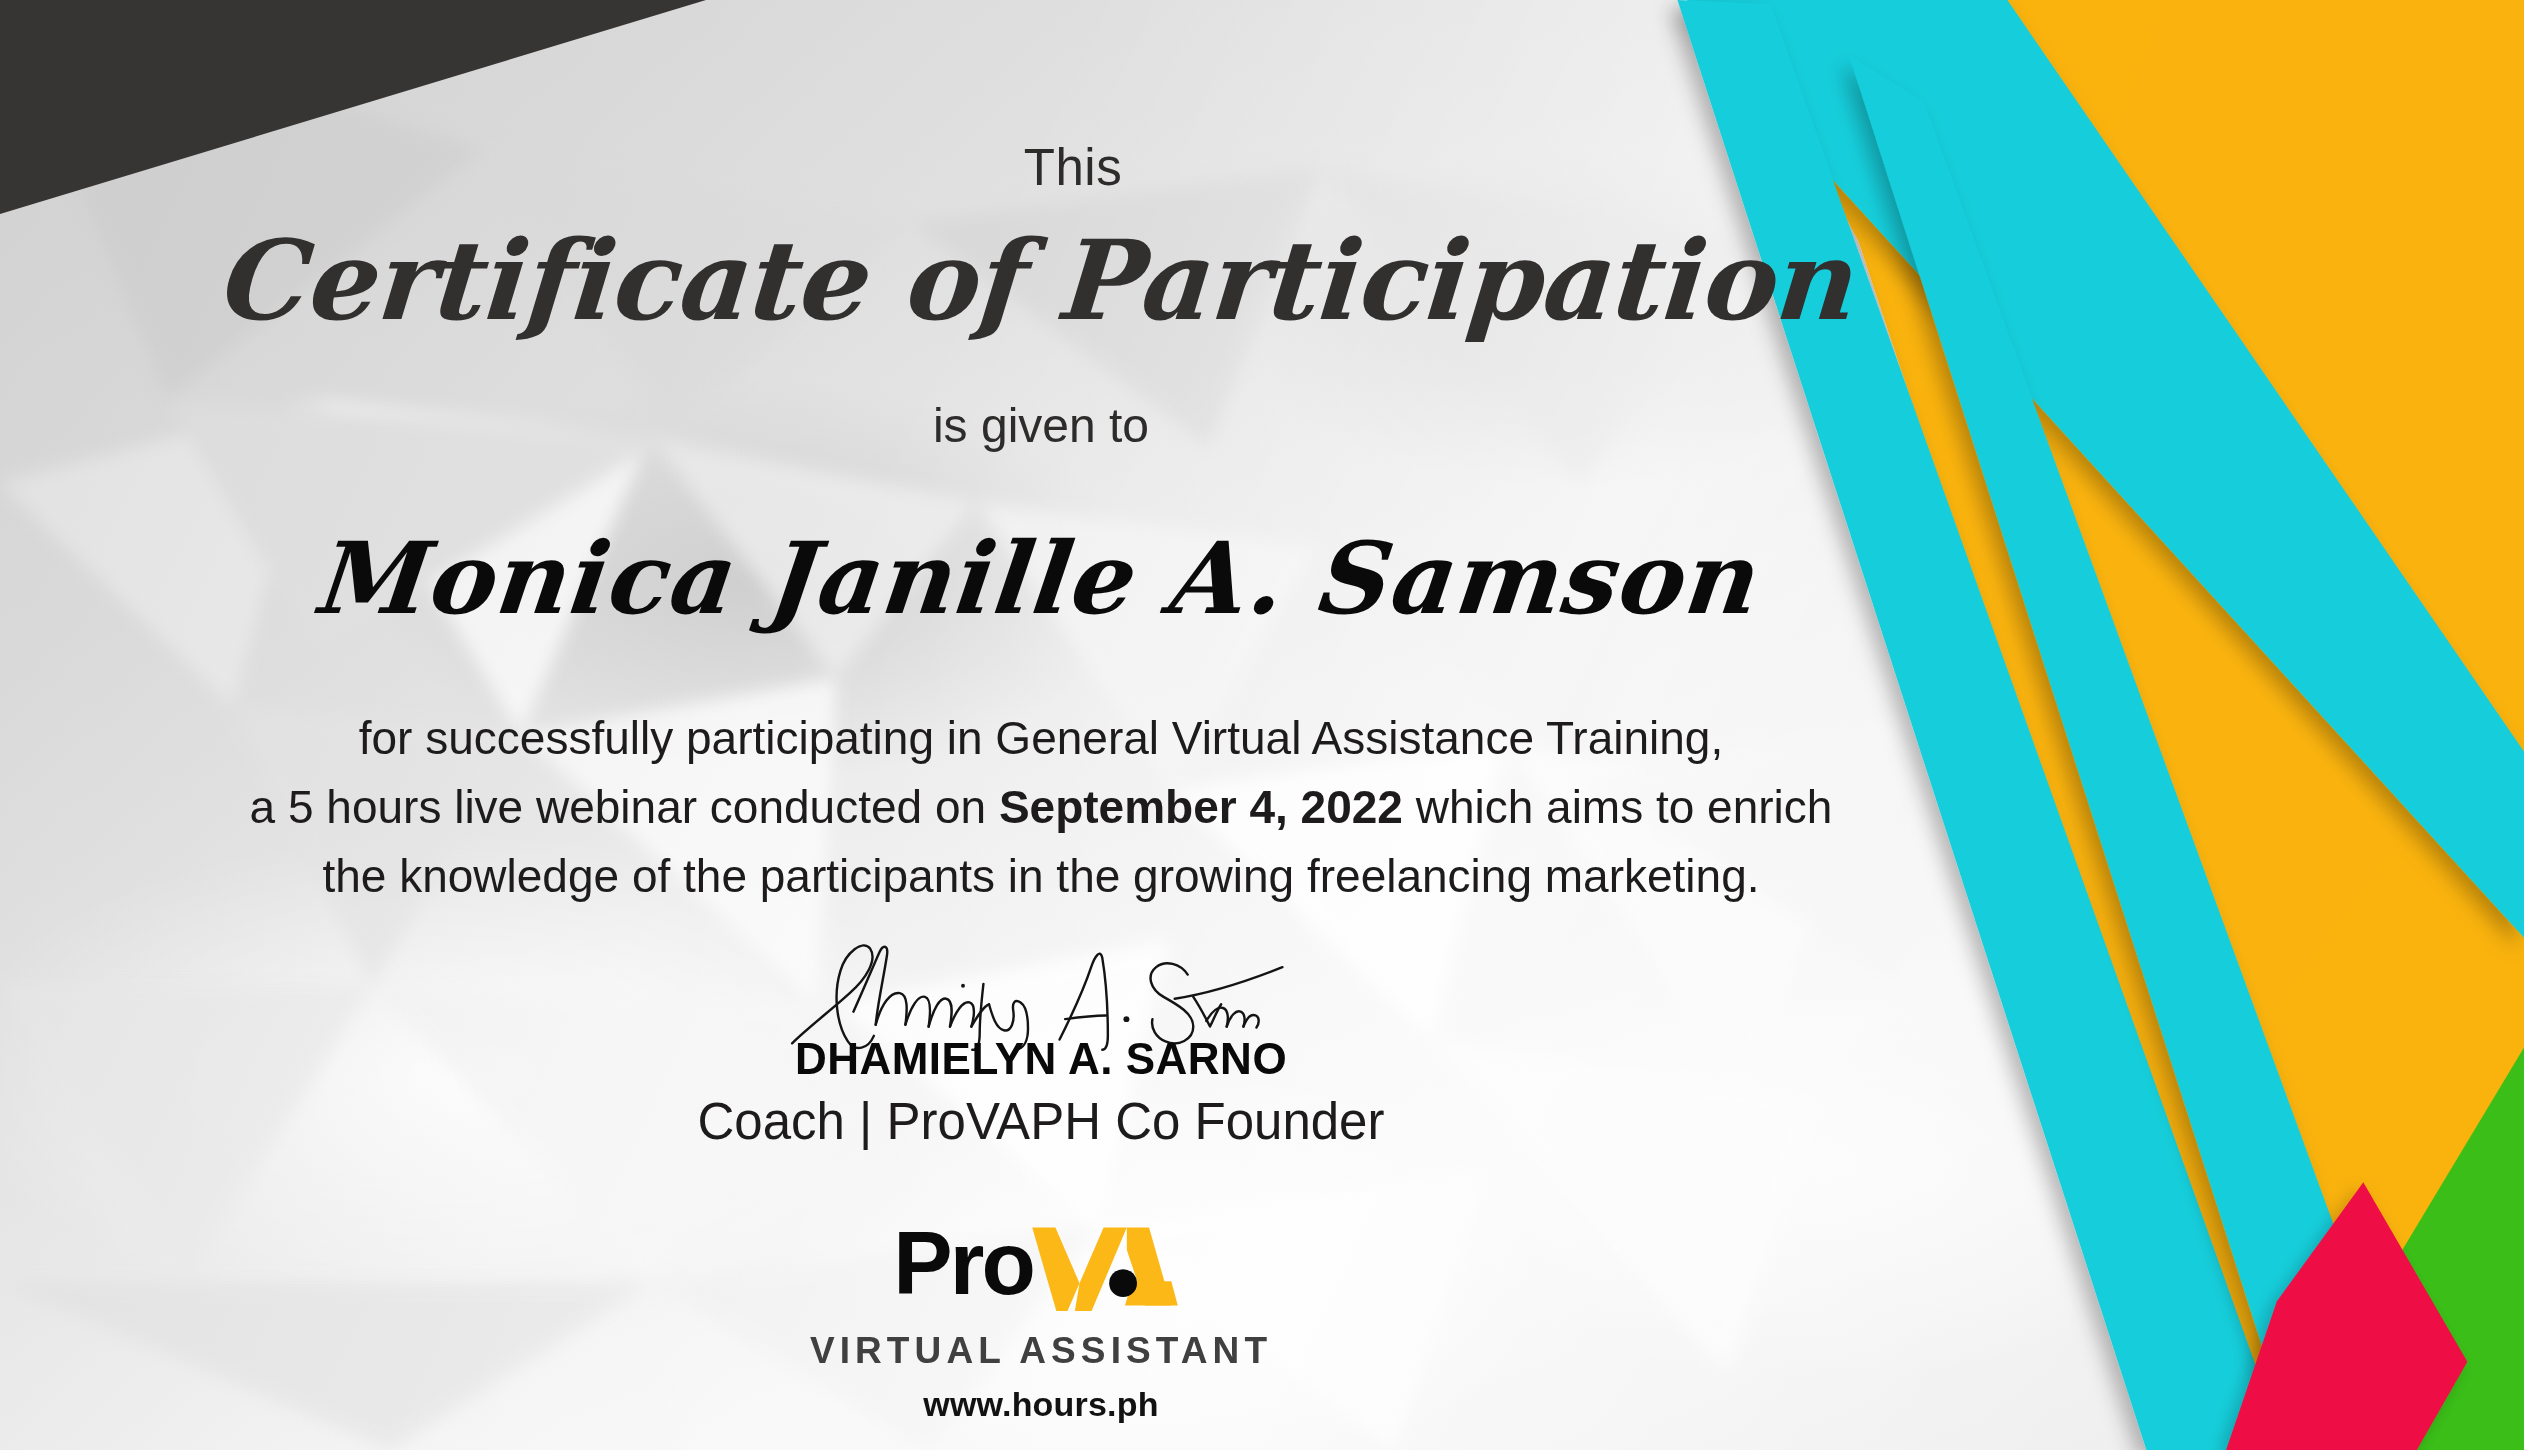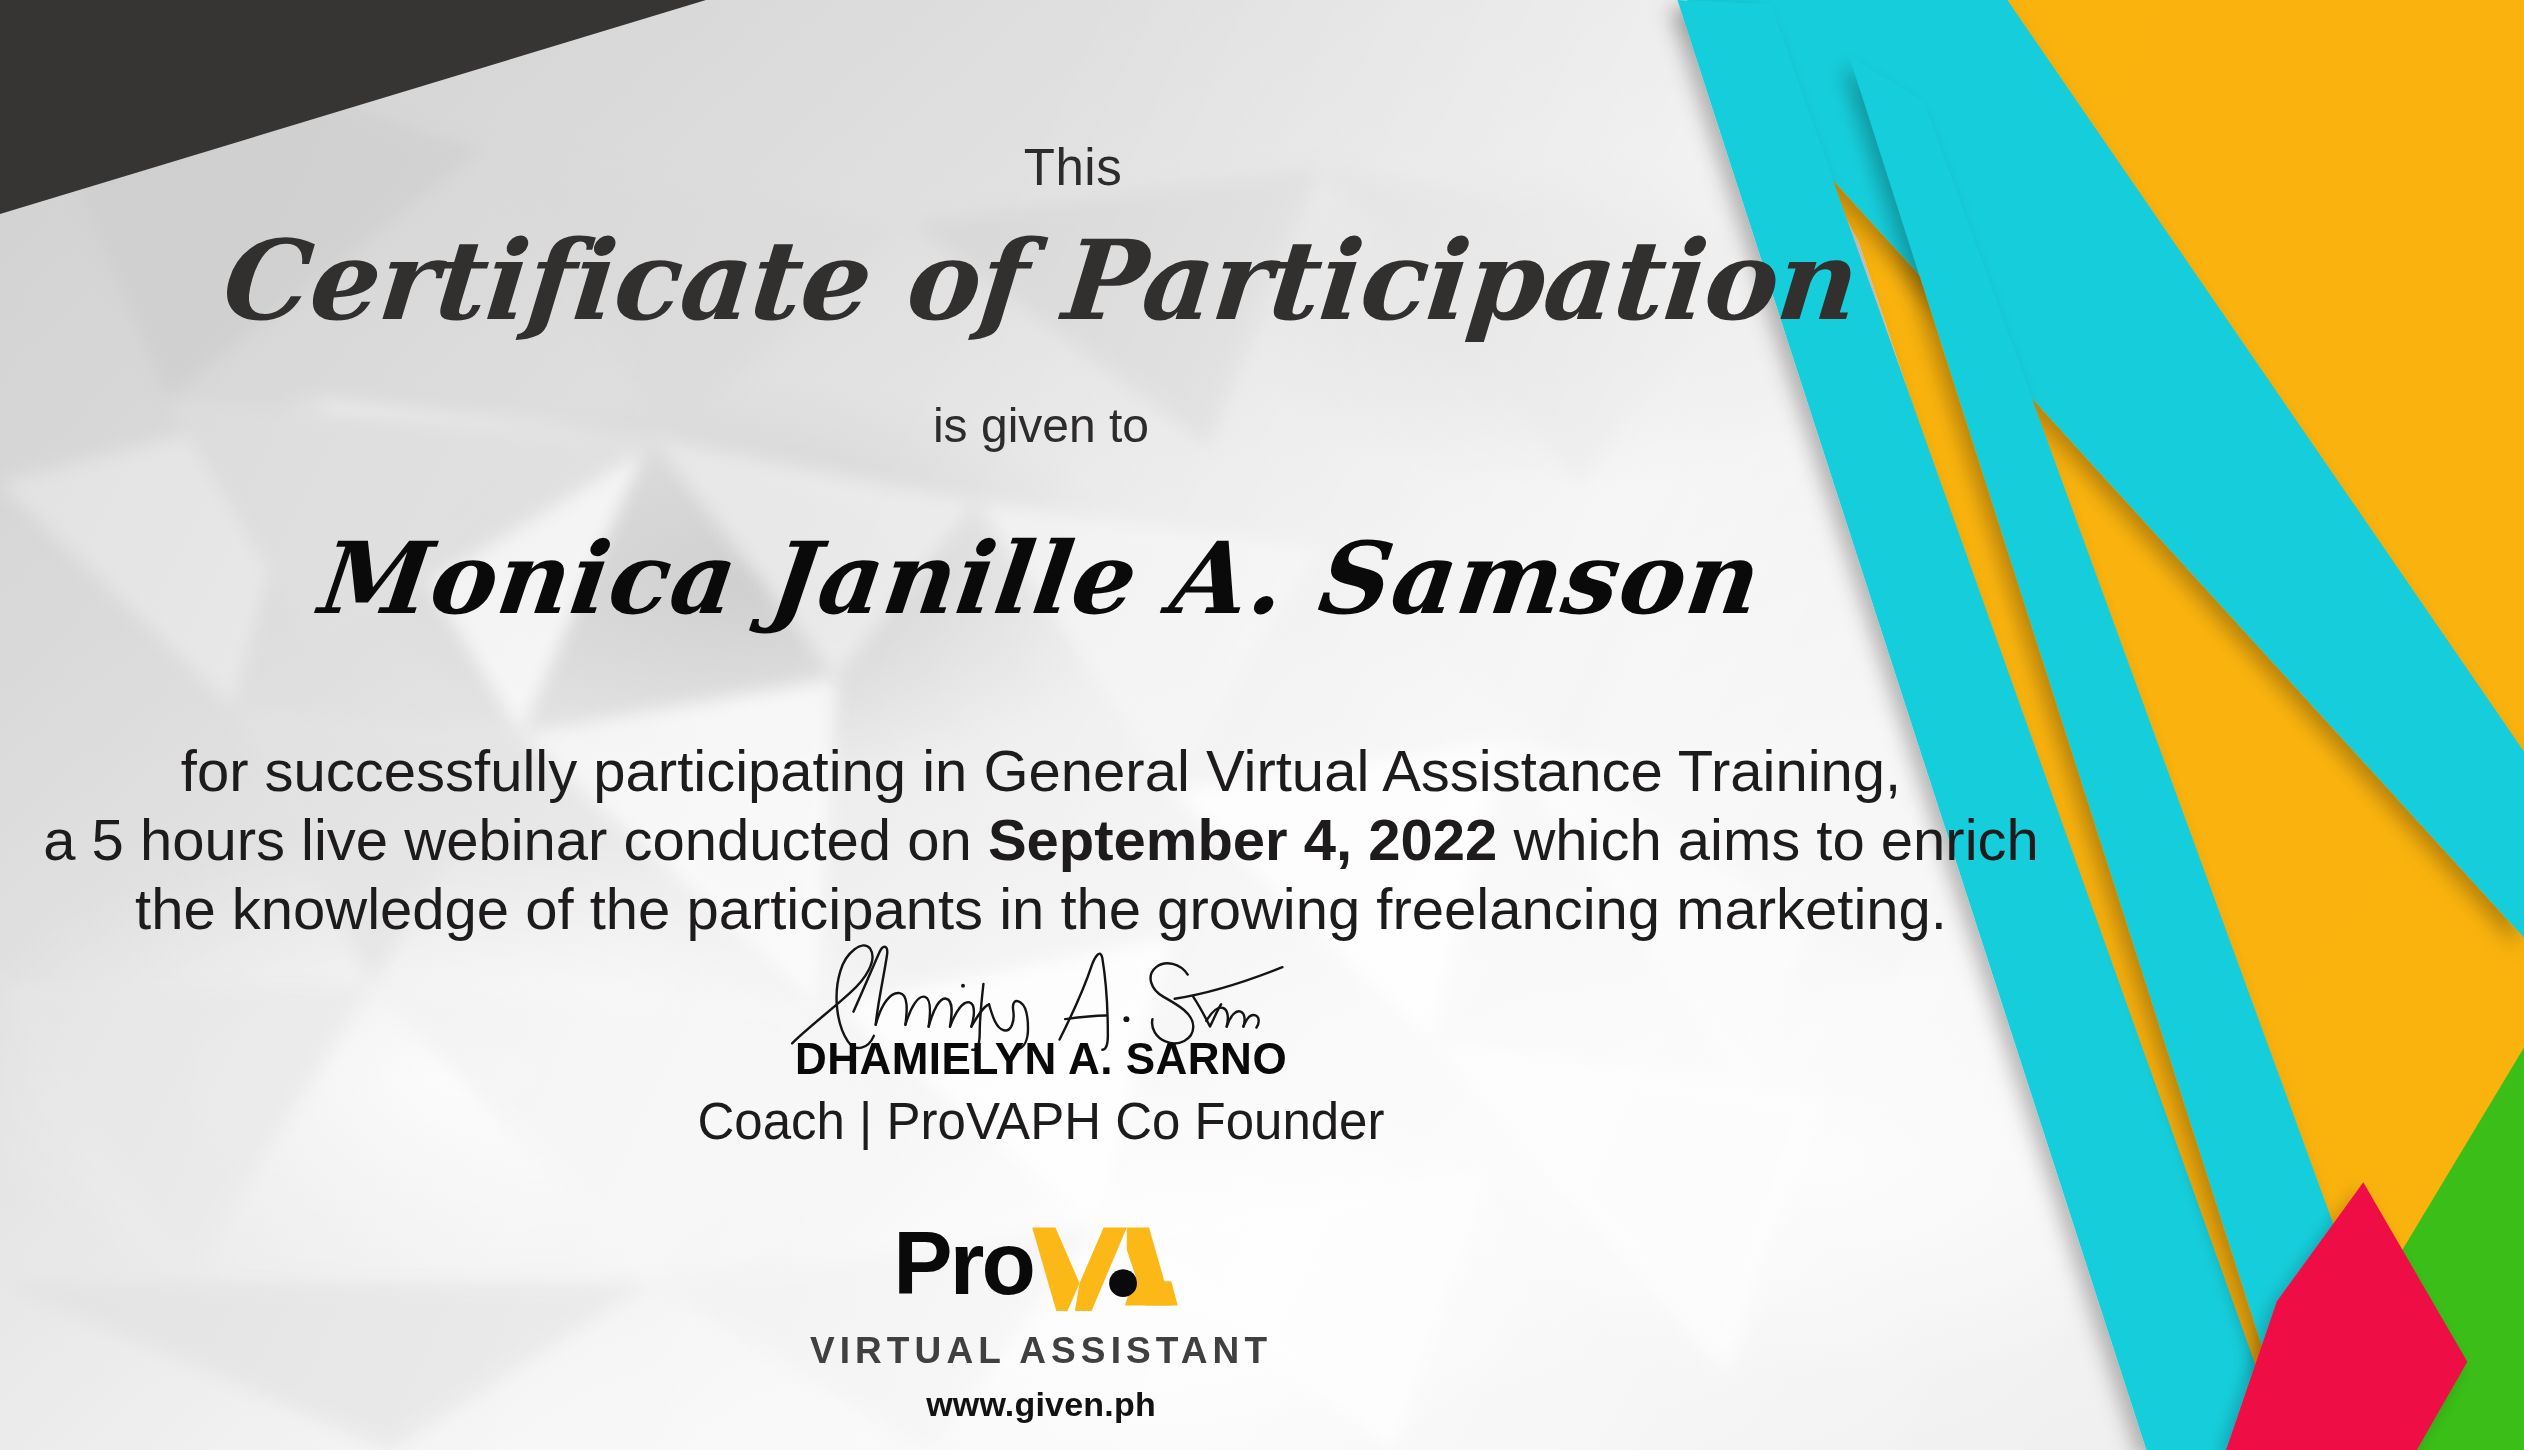--- a/index.html
+++ b/index.html
@@ -112,23 +112,23 @@
     font-style: italic;
     font-weight: 700;
     font-size: 99px;
     letter-spacing: 0.9px;
     color: #0a0a0a;
     transform: skewX(-8deg);
   }
 
   .body-text {
     position: absolute;
-    top: 736px;
-    width: 100%;
-    font-size: 58px;
+    top: 704px;
+    width: 100%;
+    font-size: 46px;
     line-height: 69px;
     font-weight: 400;
     color: #1d1b1b;
   }
   .body-text .bold { font-weight: 700; }
 
   
   .sign-block {
     position: absolute;
     top: 939px;
@@ -297,18 +297,18 @@
 
         <g fill="#FBB816">
           <polygon points="150,6 175,6 201,66 188,96 176,96"></polygon>
           <polygon points="201,66 227,6 252,6 214,96 196,96"></polygon>
           <polygon points="252,6 276,6 300,90 272,90 252,30"></polygon>
           <polygon points="258,64 300,64 307,90 250,90"></polygon>
         </g>
         <circle cx="248" cy="66" r="15" fill="#0a0a0a"></circle>
       </svg>
       <div class="logo-sub">VIRTUAL ASSISTANT</div>
-      <div class="logo-url">www.given.ph</div>
+      <div class="logo-url">www.hours.ph</div>
     </div>
 
   </div>
 </div>
 
 
 </body></html>

